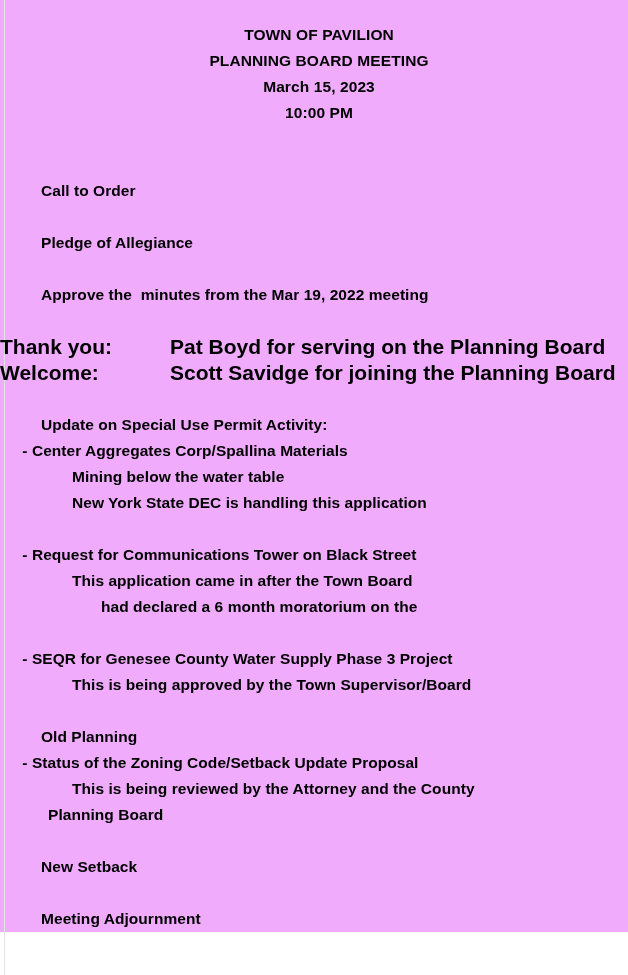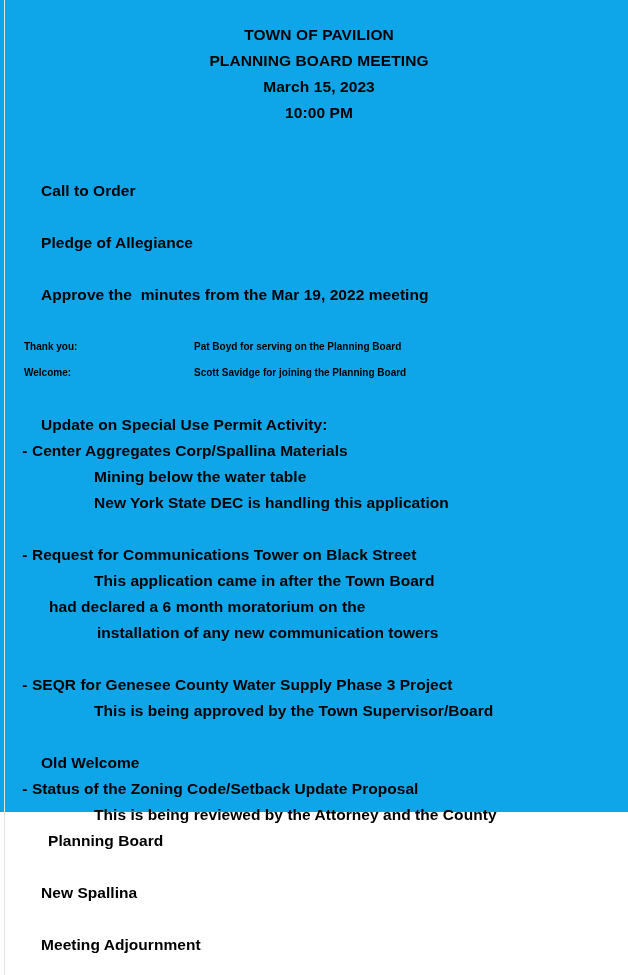--- a/index.html
+++ b/index.html
@@ -22,23 +22,23 @@
     left: 4px;
     top: 0;
     width: 1px;
     height: 975px;
     background: #e4e4e4;
   }
 
   .page {
     position: relative;
     width: 628px;
-    height: 812px;
+    height: 932px;
     box-sizing: border-box;
-    background: #0ea5e9;
+    background: #f0abfc;
   }
 
   .doc-body {
     position: relative;
     padding-top: 22px;
   }
 
   
   .title-block {
     text-align: center;
@@ -60,39 +60,38 @@
     white-space: pre;
     margin-left: 41px;
     letter-spacing: 0.05px;
   }
   
   .line.dash {
     margin-left: 18px;
   }
   
   .line.ind1 {
-    margin-left: 94px;
+    margin-left: 72px;
   }
   .line.ind1b {
-    margin-left: 49px;
+    margin-left: 101px;
   }
   .line.ind1c {
     margin-left: 97px;
   }
   .line.ind2 {
     margin-left: 48px;
   }
 
   
   .row2 {
     display: flex;
-    font-size: 10px;
+    font-size: 21px;
     font-weight: bold;
     line-height: 26px;
-    margin-left: 24px;
     white-space: pre;
     justify-content: space-between;
   }
   .row2 .col-label {
     width: 170px;
     flex: 0 0 170px;
   }
   .row2 .col-value {
     flex: 1 1 auto;
   }
@@ -147,36 +146,35 @@
 
     <div class="line dash"> - Center Aggregates Corp/Spallina Materials</div>
     <div class="line ind1">Mining below the water table</div>
     <div class="line ind1">New York State DEC is handling this application</div>
 
     <div class="spacer-line"></div>
 
     <div class="line dash"> - Request for Communications Tower on Black Street</div>
     <div class="line ind1">This application came in after the Town Board</div>
     <div class="line ind1b">had declared a 6 month moratorium on the</div>
-    <div class="line ind1c">installation of any new communication towers</div>
 
     <div class="spacer-line"></div>
 
     <div class="line dash"> - SEQR for Genesee County Water Supply Phase 3 Project</div>
     <div class="line ind1">This is being approved by the Town Supervisor/Board</div>
 
     <div class="spacer-line"></div>
 
-    <div class="line">Old Welcome</div>
+    <div class="line">Old Planning</div>
     <div class="line dash"> - Status of the Zoning Code/Setback Update Proposal</div>
     <div class="line ind1">This is being reviewed by the Attorney and the County</div>
     <div class="line ind2">Planning Board</div>
 
     <div class="spacer-line"></div>
 
-    <div class="line">New Spallina</div>
+    <div class="line">New Setback</div>
 
     <div class="spacer-line"></div>
 
     <div class="line">Meeting Adjournment</div>
 
   </div>
 </div>
 
 </body></html>

